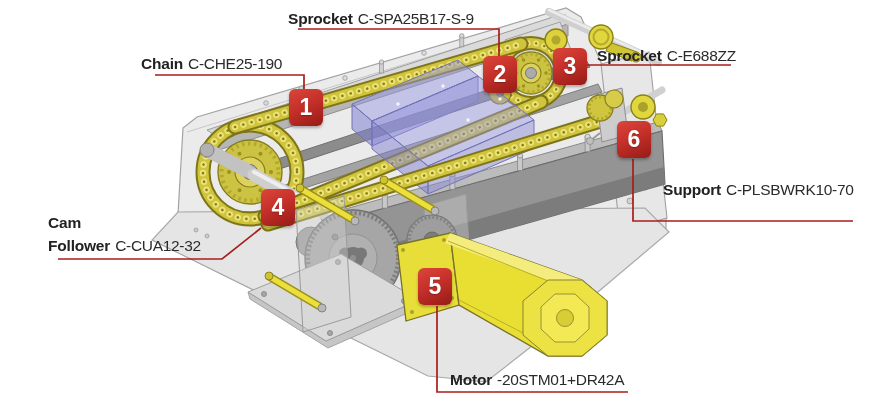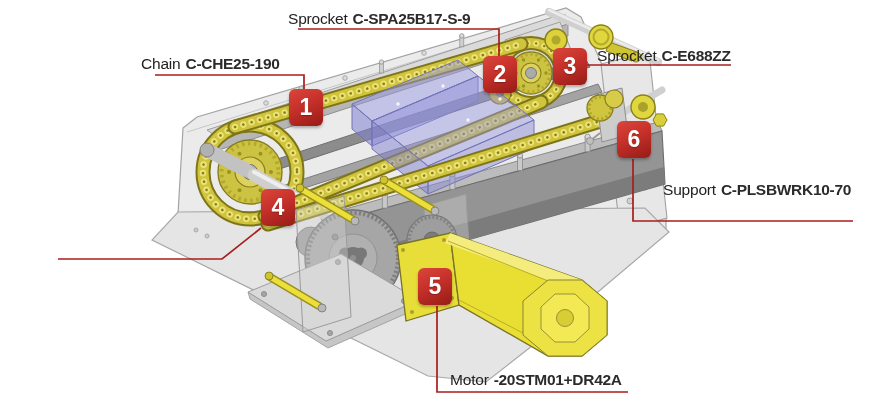--- a/index.html
+++ b/index.html
@@ -1,21 +1,21 @@
 <!DOCTYPE html>
 <html><head>
 <meta charset="utf-8">
 <style>
   html,body{margin:0;padding:0;background:#ffffff;}
   .stage{position:relative;width:888px;height:400px;background:#ffffff;overflow:hidden;
          font-family:"Liberation Sans",sans-serif;}
   .stage svg{position:absolute;left:0;top:0;}
   .lbl{position:absolute;font-size:15.5px;line-height:23px;color:#222222;white-space:nowrap;z-index:6;}
-  .lbl .nm{font-weight:400;letter-spacing:-0.2px;margin-right:5px;}
-  .lbl .code{font-weight:700;letter-spacing:-0.3px;color:#2b2b2b;}
+  .lbl .nm{font-weight:700;letter-spacing:-0.2px;margin-right:5px;}
+  .lbl .code{font-weight:400;letter-spacing:-0.3px;color:#2b2b2b;}
   .marker{position:absolute;width:34px;height:37px;border-radius:6px;z-index:7;
           background:linear-gradient(155deg,#da463b 0%,#c5302a 45%,#961b16 100%);
           color:#ffffff;font-weight:bold;font-size:23px;display:flex;align-items:center;justify-content:center;
           box-shadow:0 2px 3px rgba(0,0,0,0.28);text-shadow:0 1px 1px rgba(0,0,0,0.25);}
 </style>
 </head>
 <body>
 
 <div class="stage">
 
@@ -263,20 +263,24 @@
   </div>
 
   <div class="lbl" style="left:288px;top:7px;">
     <span class="nm">Sprocket</span><span class="code">C-SPA25B17-S-9</span>
   </div>
 
   <div class="lbl" style="left:597px;top:44px;">
     <span class="nm">Sprocket</span><span class="code">C-E688ZZ</span>
   </div>
 
+  <div class="lbl" style="left:48px;top:211px;">
+    <div><span class="nm">Cam</span></div>
+    <div><span class="nm">Follower</span><span class="code">C-CUA12-32</span></div>
+  </div>
 
   <div class="lbl" style="left:450px;top:368px;">
     <span class="nm">Motor</span><span class="code">-20STM01+DR42A</span>
   </div>
 
   <div class="lbl" style="left:663px;top:178px;">
     <div><span class="nm">Support</span><span class="code">C-PLSBWRK10-70</span></div>
   </div>
 
 </div>

